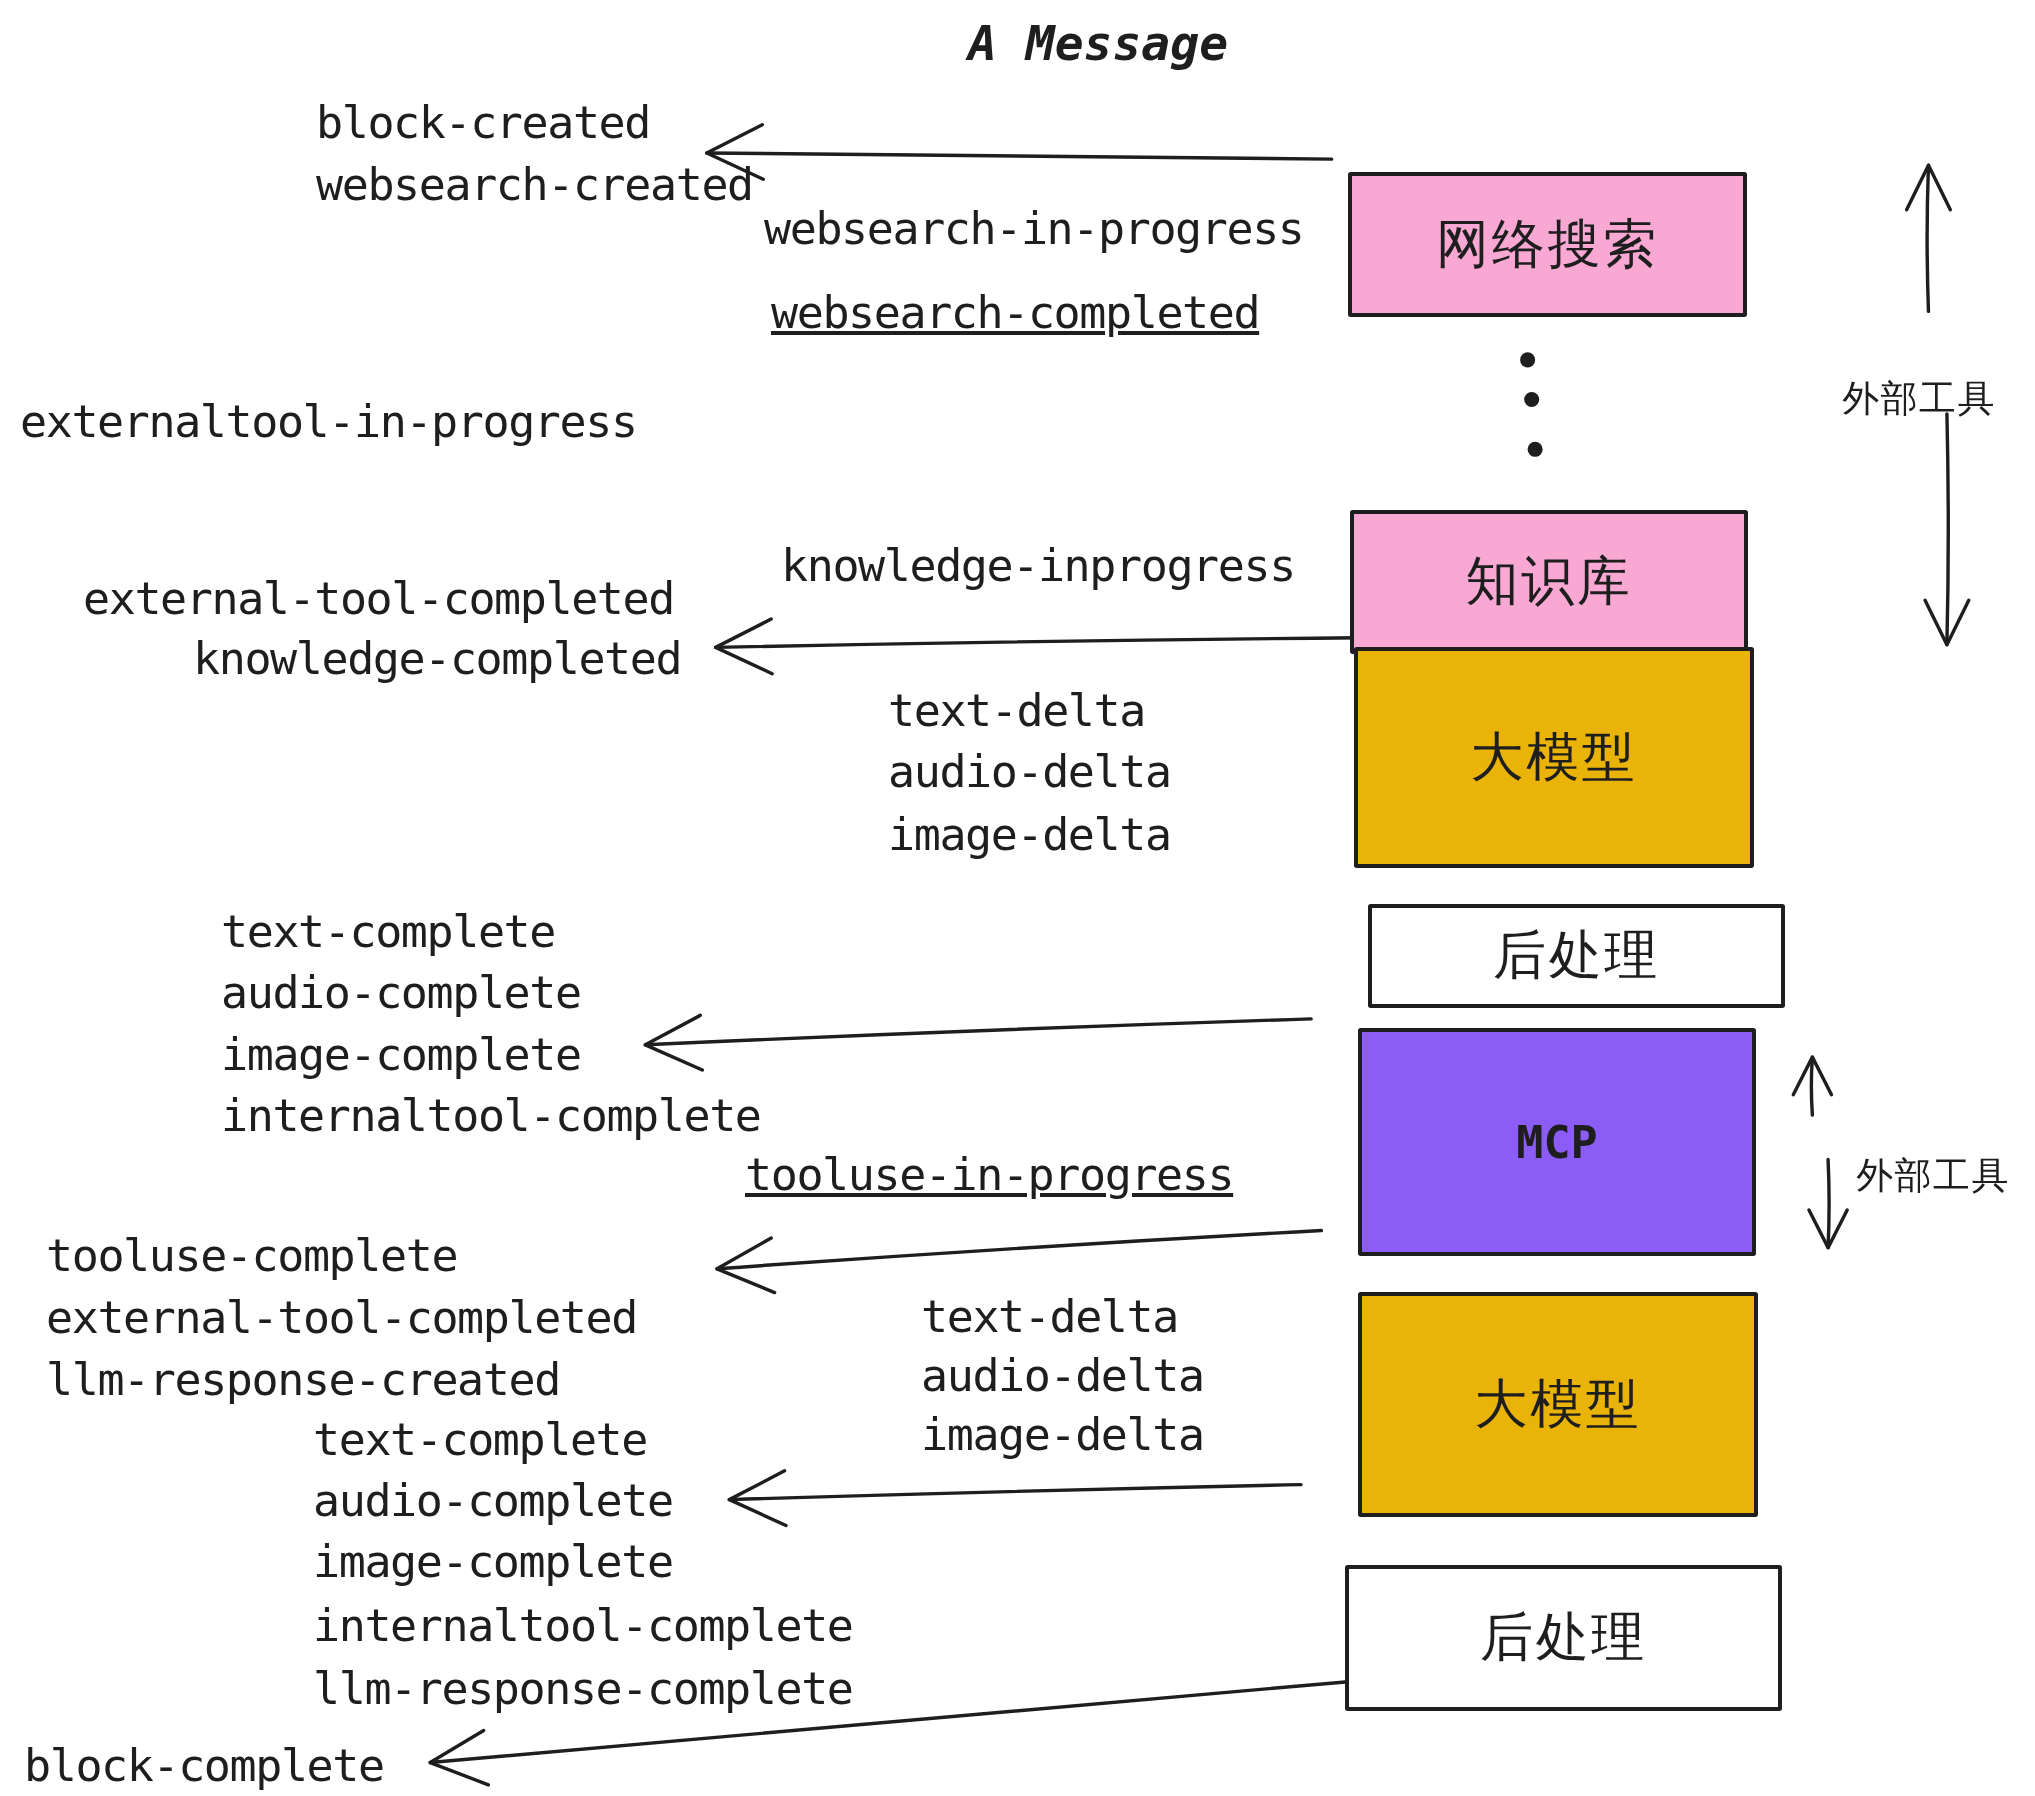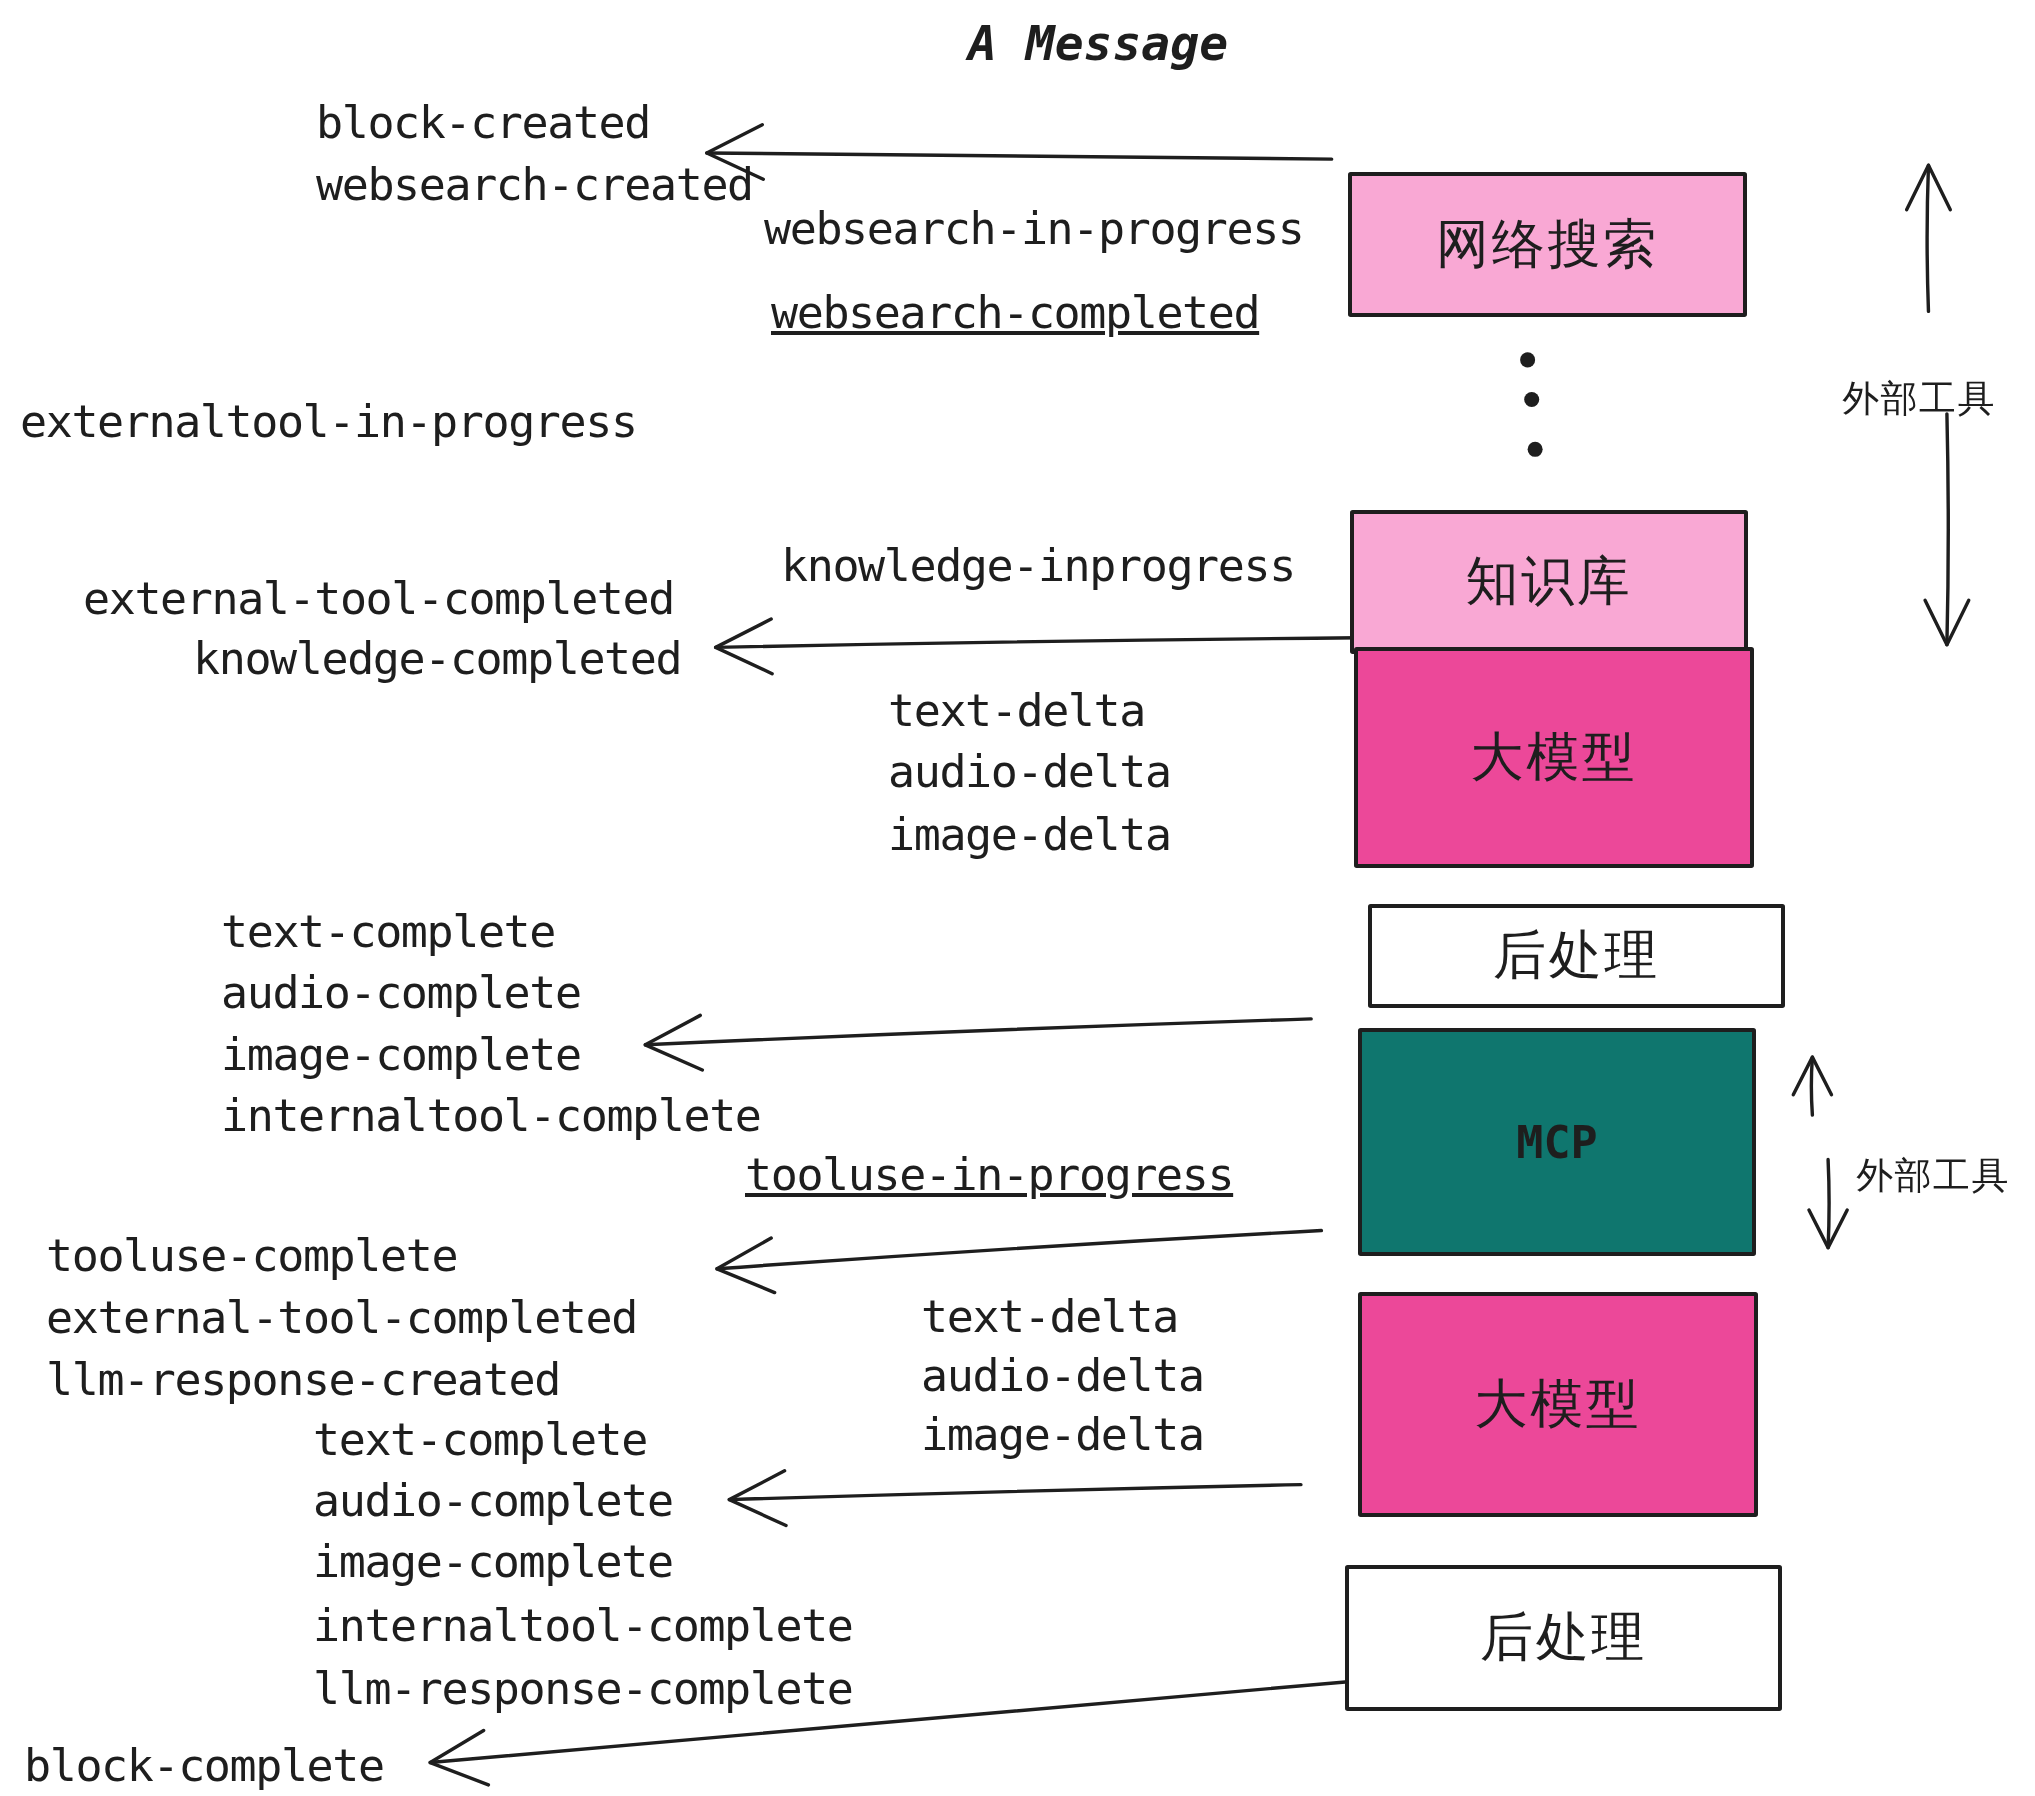--- a/index.html
+++ b/index.html
@@ -28,22 +28,22 @@
   }
   .mcp-text { font-size:45px; font-weight:700; letter-spacing:0; }
   .ann {
     position:absolute; font-family:"DejaVu Sans", sans-serif;
     font-size:37px; font-weight:500; white-space:nowrap; letter-spacing:1.4px;
     transform:translateX(-50%);
     margin-top:35px;
   }
   svg.layer { position:absolute; left:0; top:0; pointer-events:none; }
   .fill-tool { background:#f9a8d4; }
-  .fill-llm  { background:#ec4899; }
-  .fill-mcp  { background:#0f766e; }
+  .fill-llm  { background:#eab308; }
+  .fill-mcp  { background:#8b5cf6; }
   .fill-post { background:#ffffff; }
 </style>
 </head>
 <body>
 
 <svg class="layer" width="2035" height="1796" viewBox="0 0 2980 2630">
   <g stroke="#1e1e1e" stroke-width="5" fill="none" stroke-linecap="round" stroke-linejoin="round">
 
     <g>
       <path d="M1950,233 Q1490,227 1035,224"></path>

